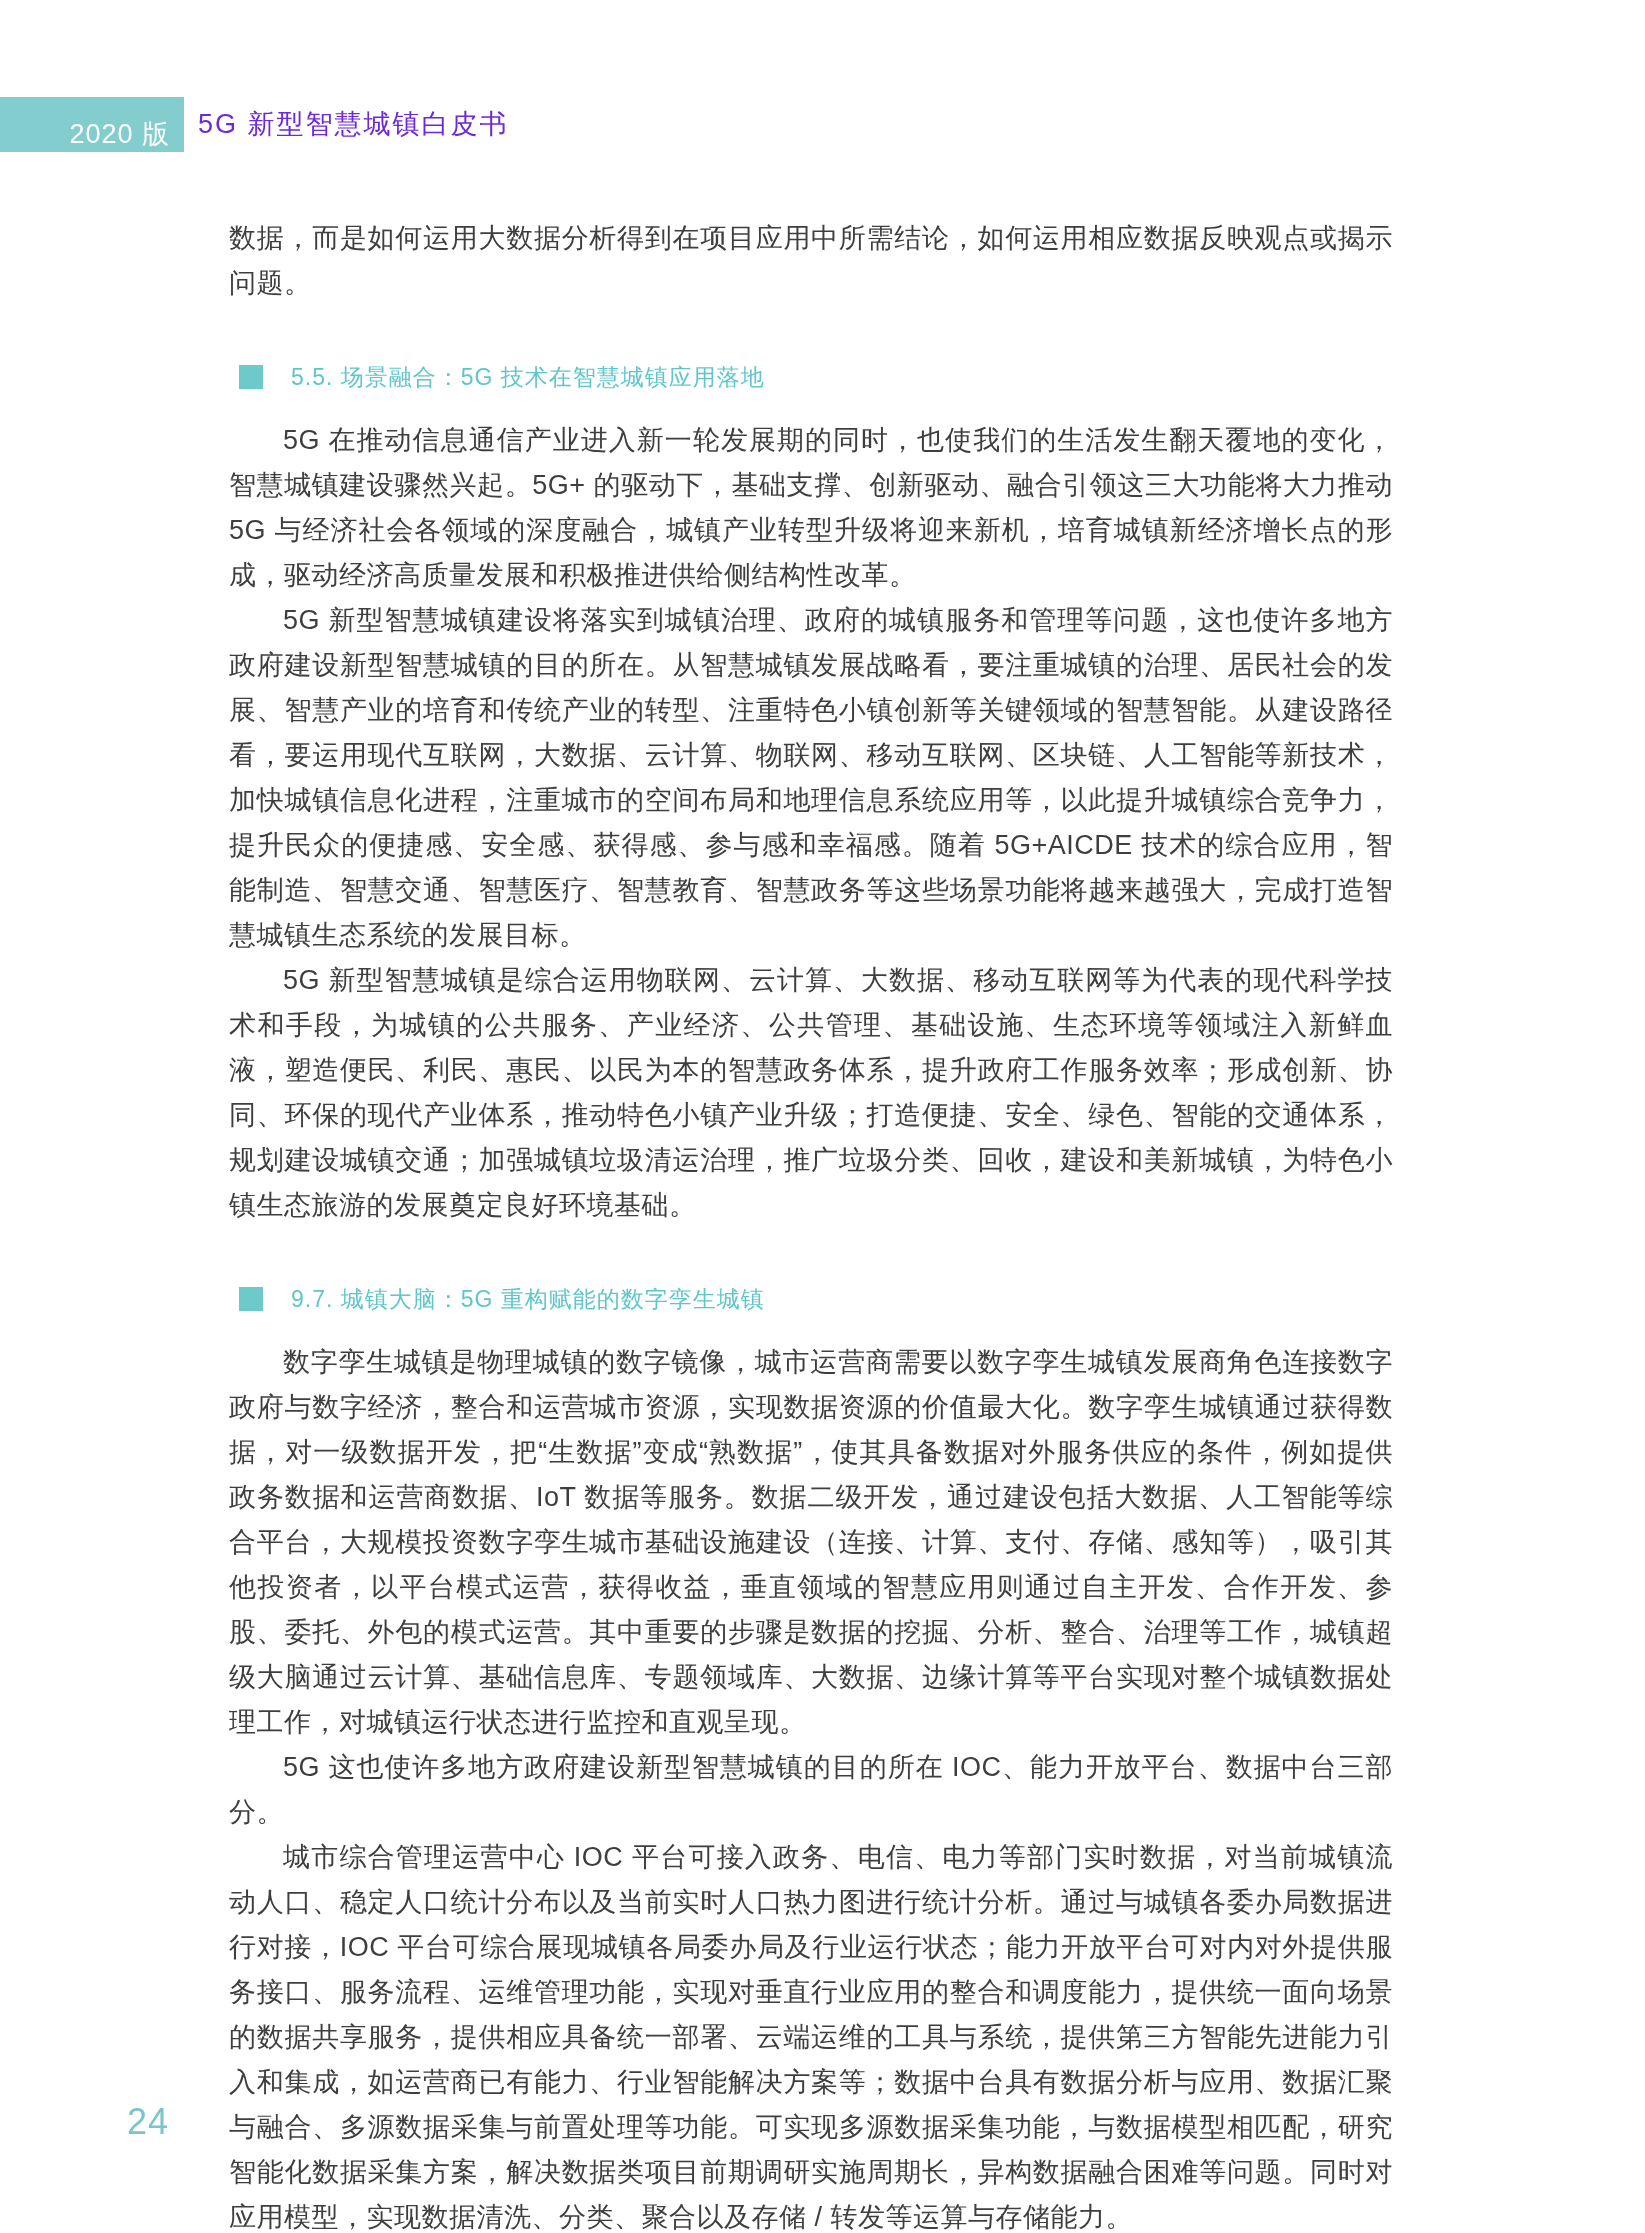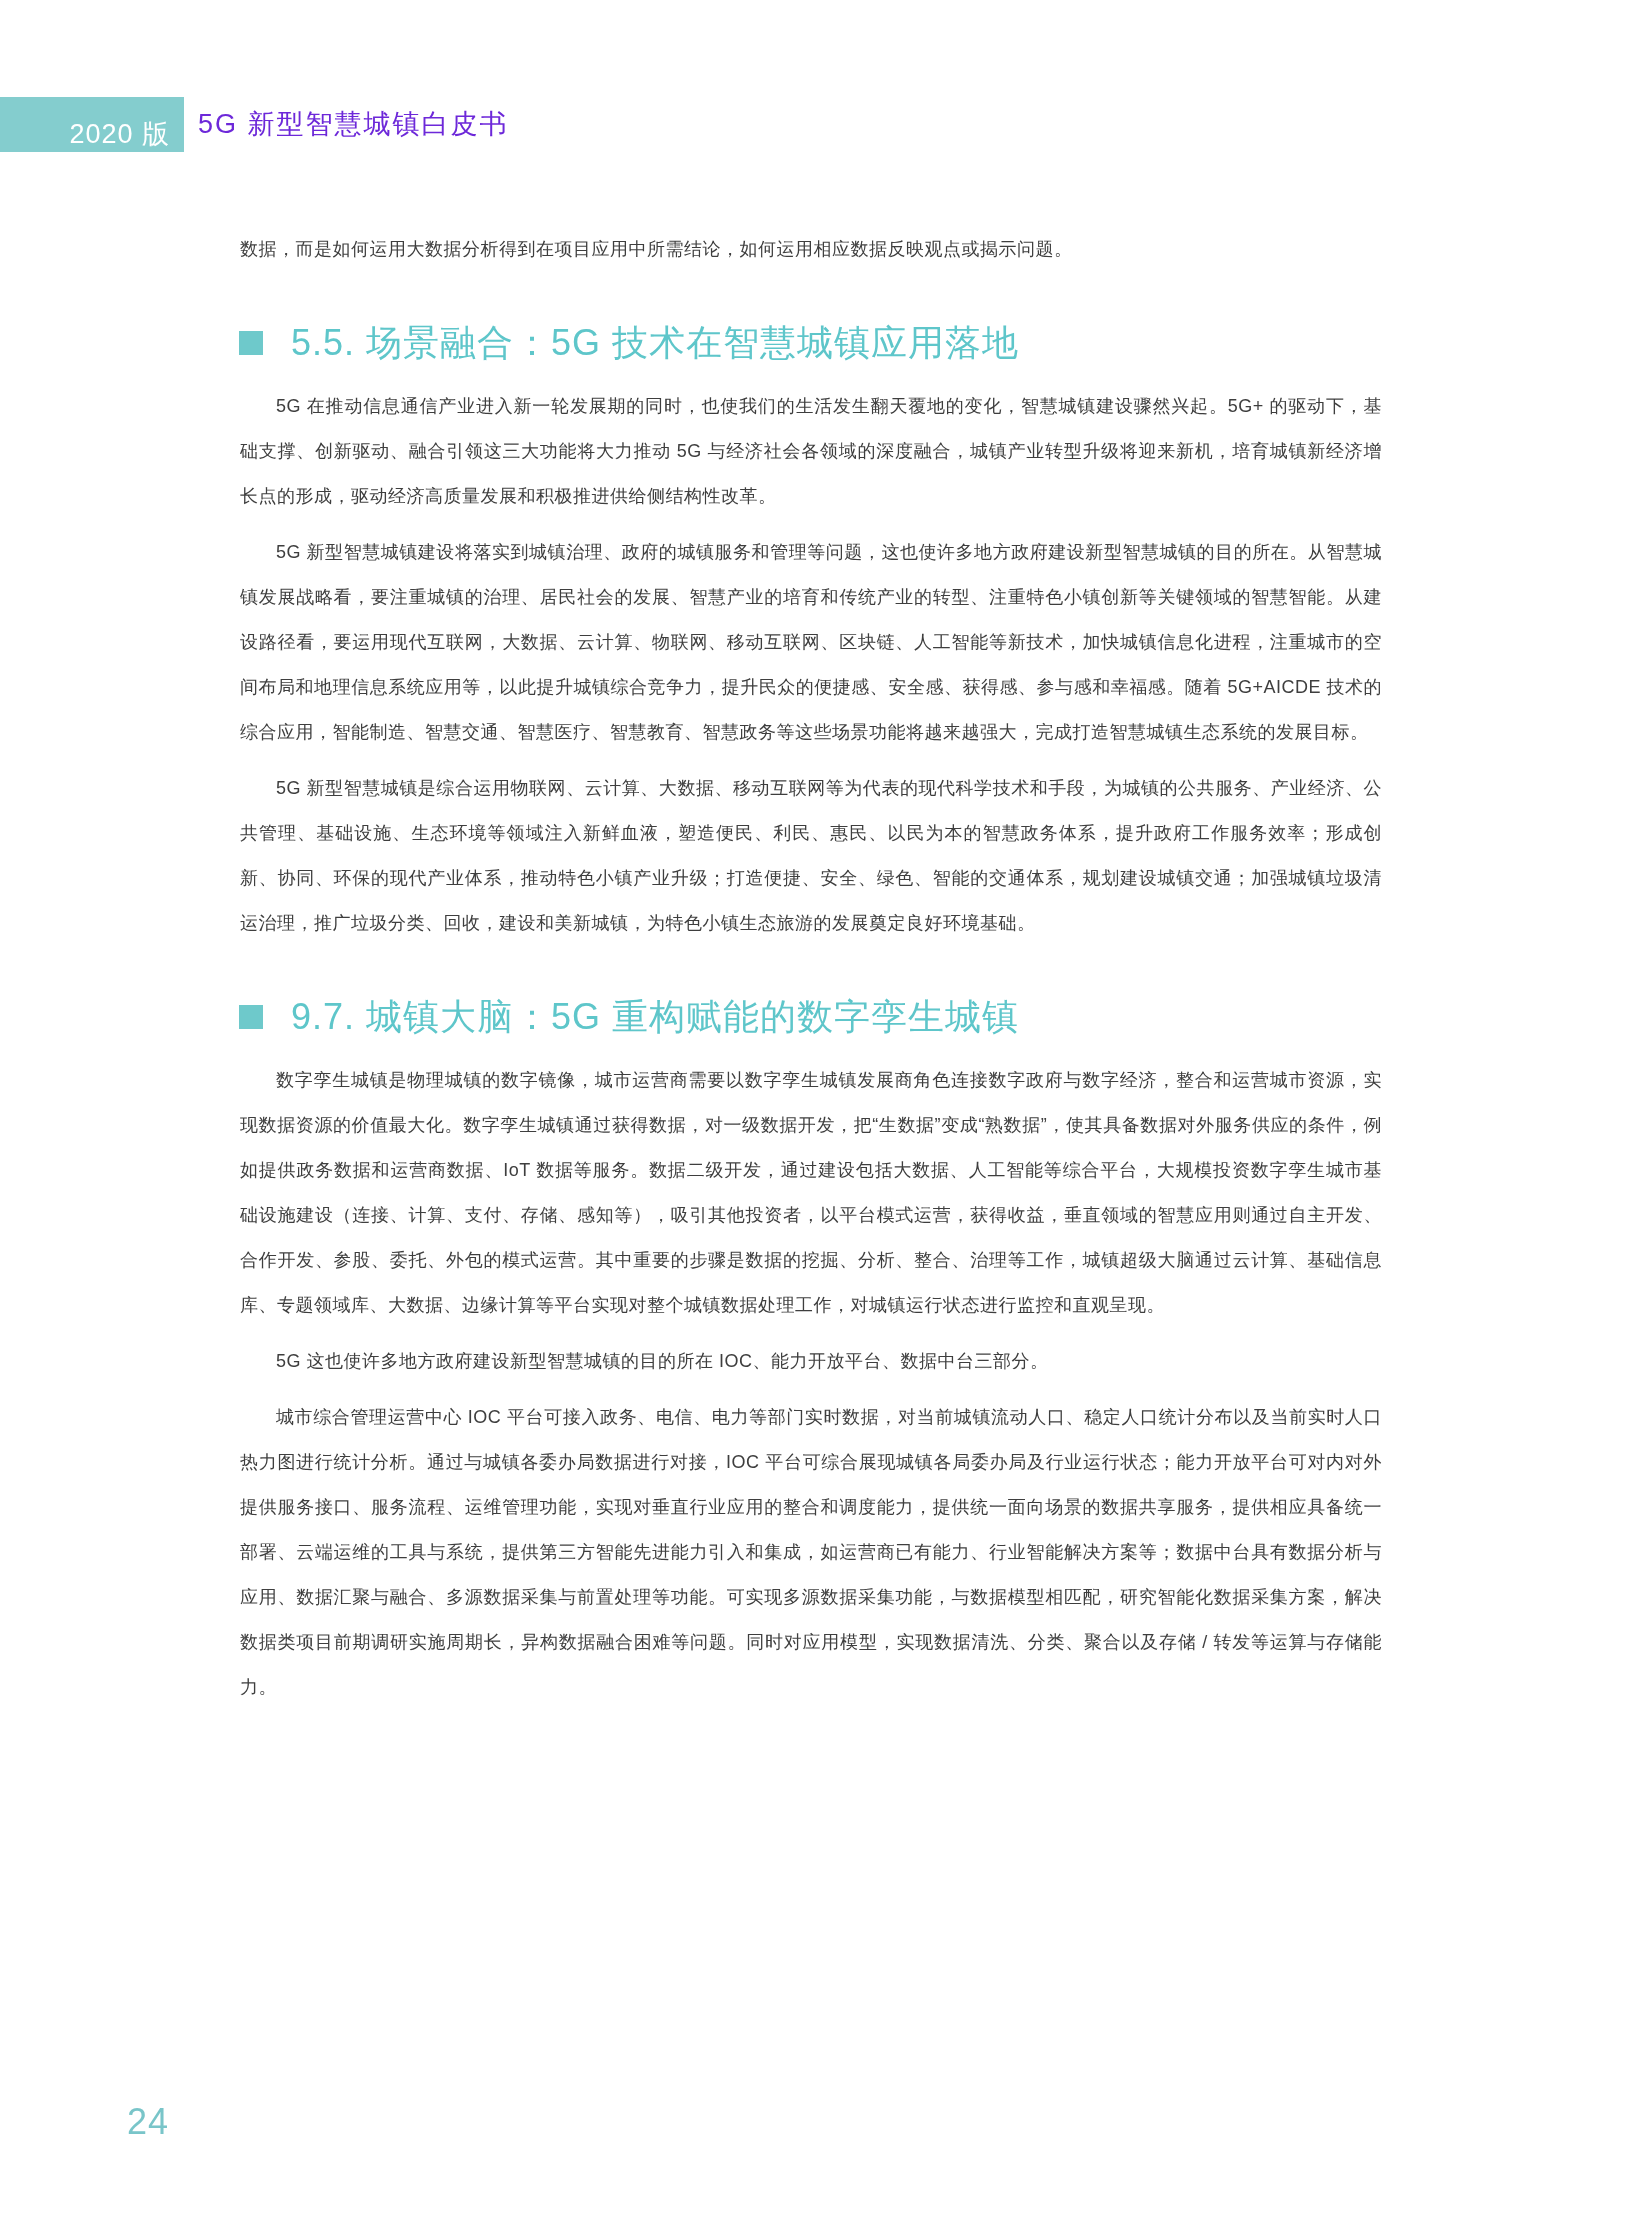--- a/index.html
+++ b/index.html
@@ -40,33 +40,33 @@
     white-space: nowrap;
   }
   
   .content {
     position: absolute;
     left: 229px;
     top: 216px;
     width: 1164px;
   }
   .content p {
-    margin: 11px;
-    font-size: 18px;
+    margin: 0;
+    font-size: 27px;
     line-height: 45px;
     color: #3e3e3e;
     text-align: justify;
     letter-spacing: 0.5px;
   }
   .content p.ind { text-indent: 2em; }
   .section-heading {
     margin: 48px 0 18px 10px;
     display: flex;
     align-items: center;
-    font-size: 36px;
+    font-size: 23px;
     line-height: 46px;
     font-weight: 400;
     color: #5ec6ca;
     letter-spacing: 1px;
     white-space: nowrap;
   }
   .section-heading .bullet {
     display: inline-block;
     width: 24px;
     height: 24px;

